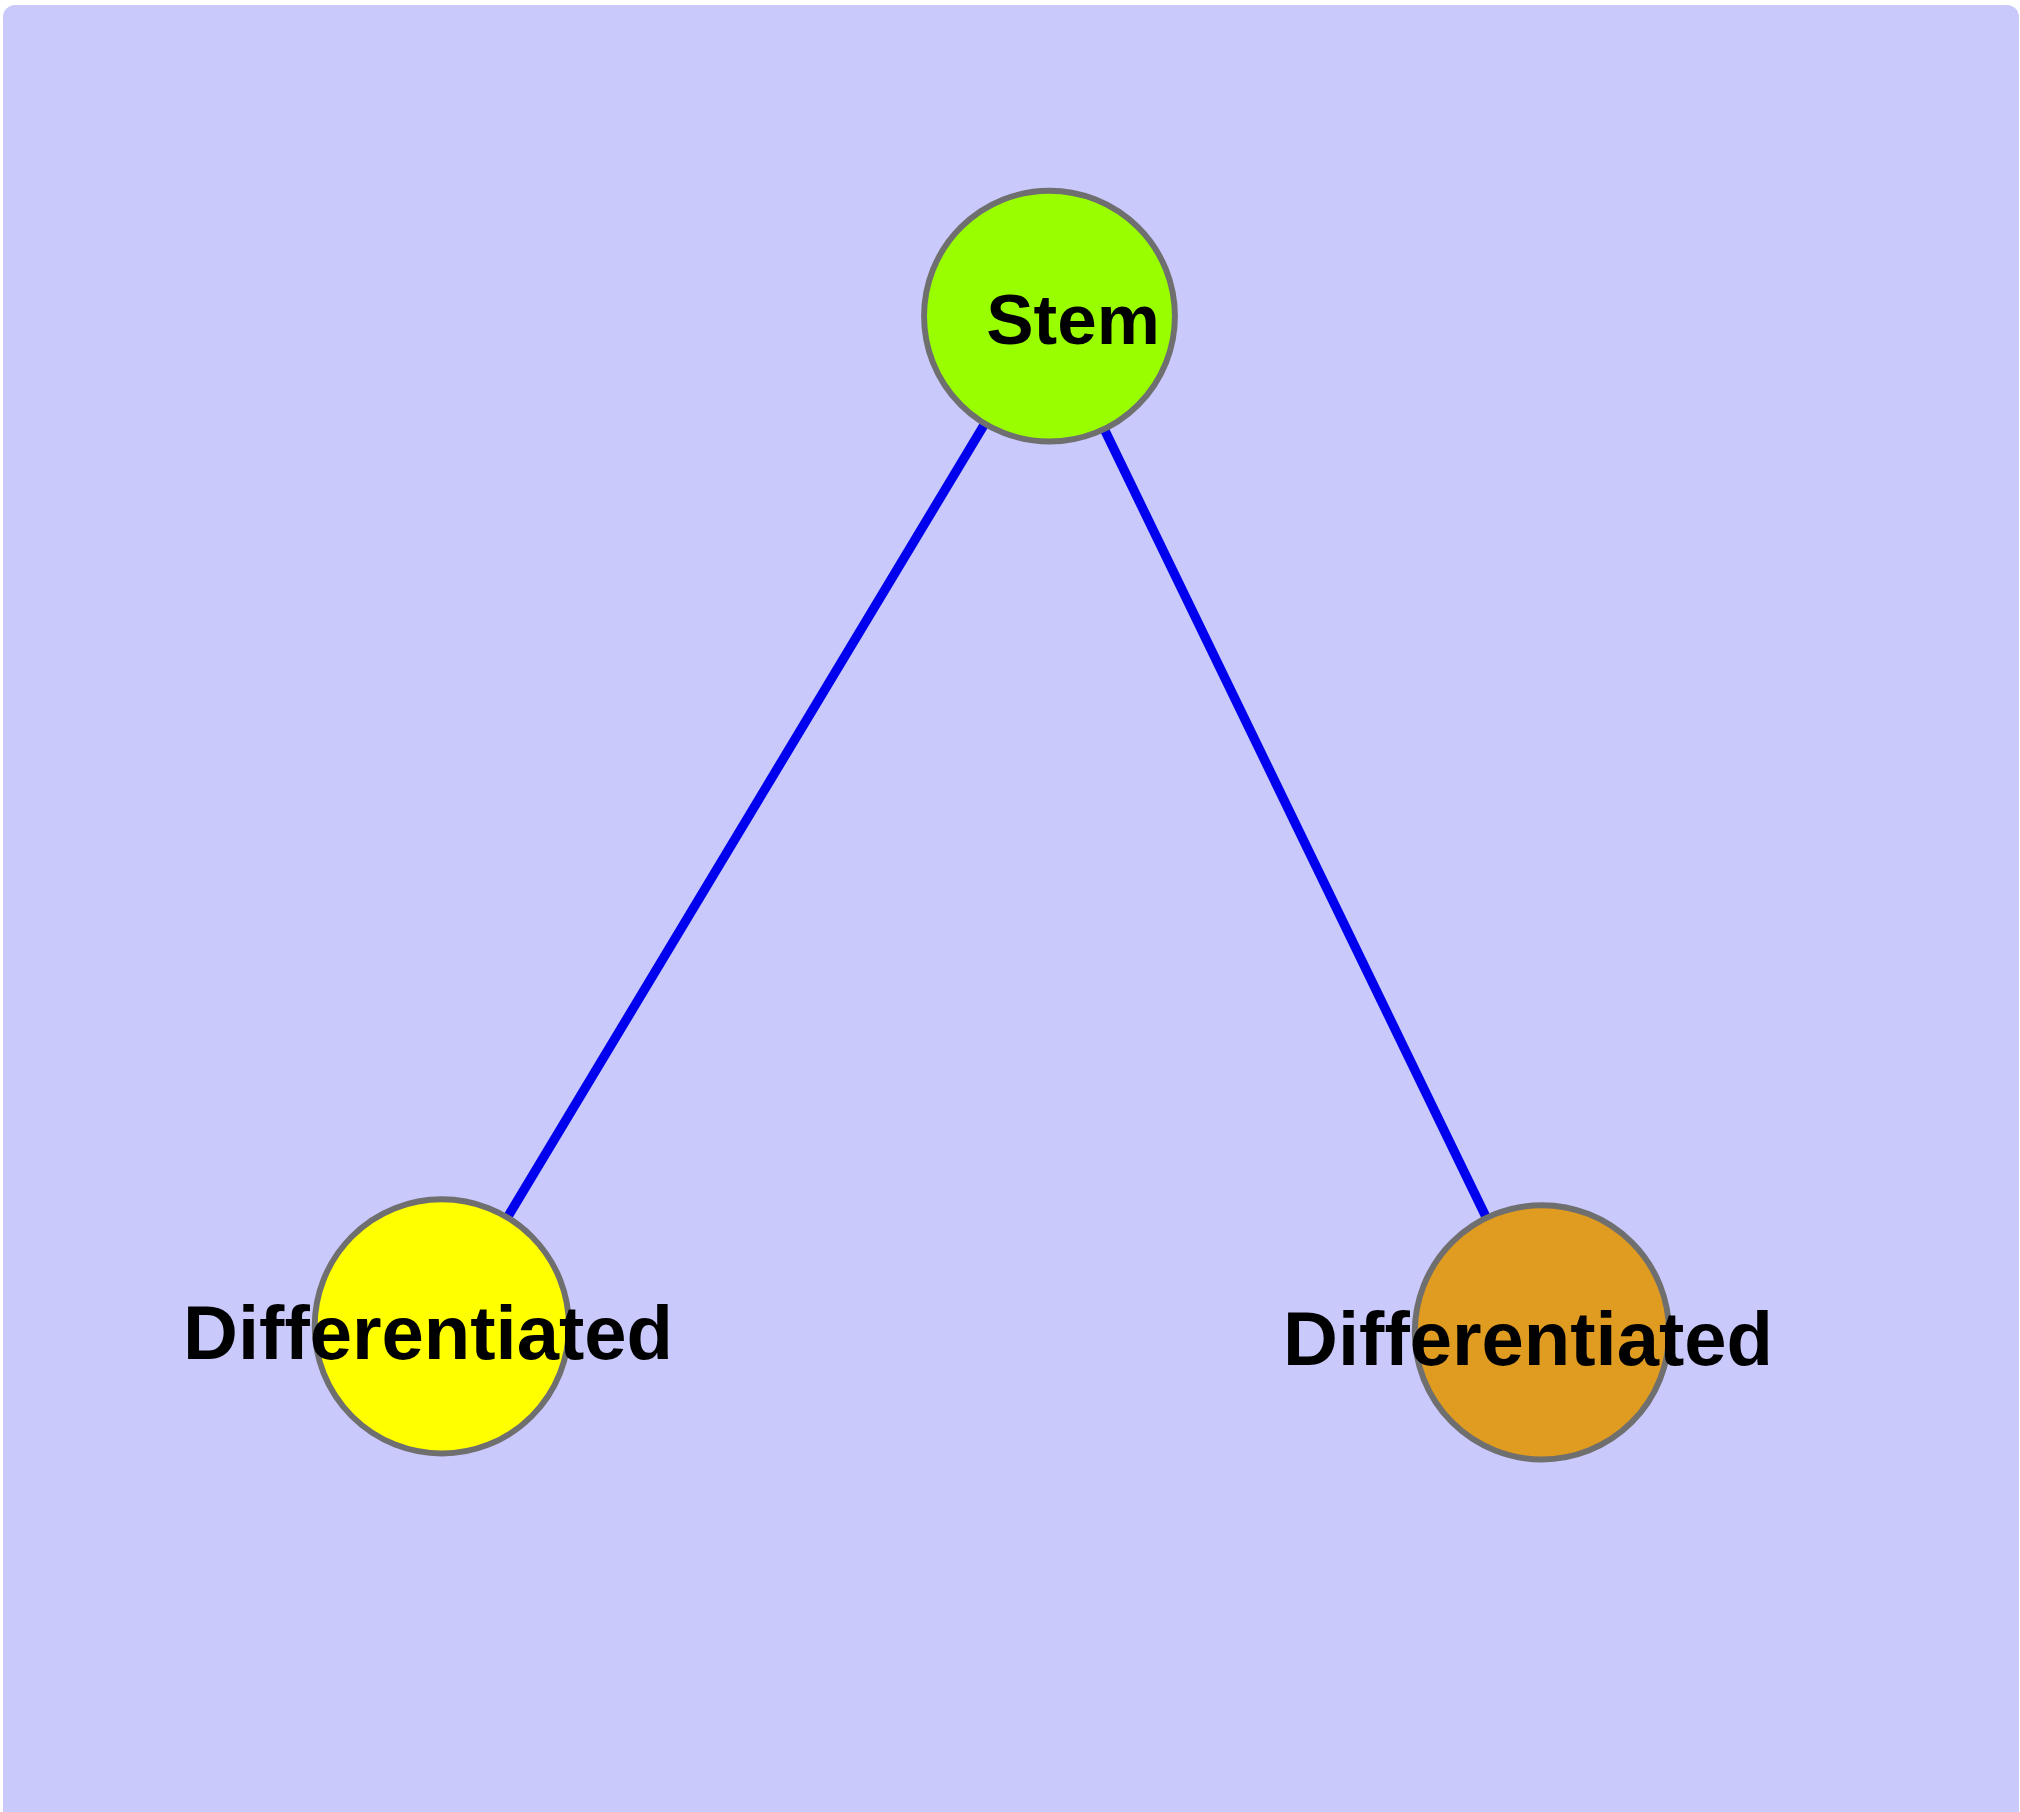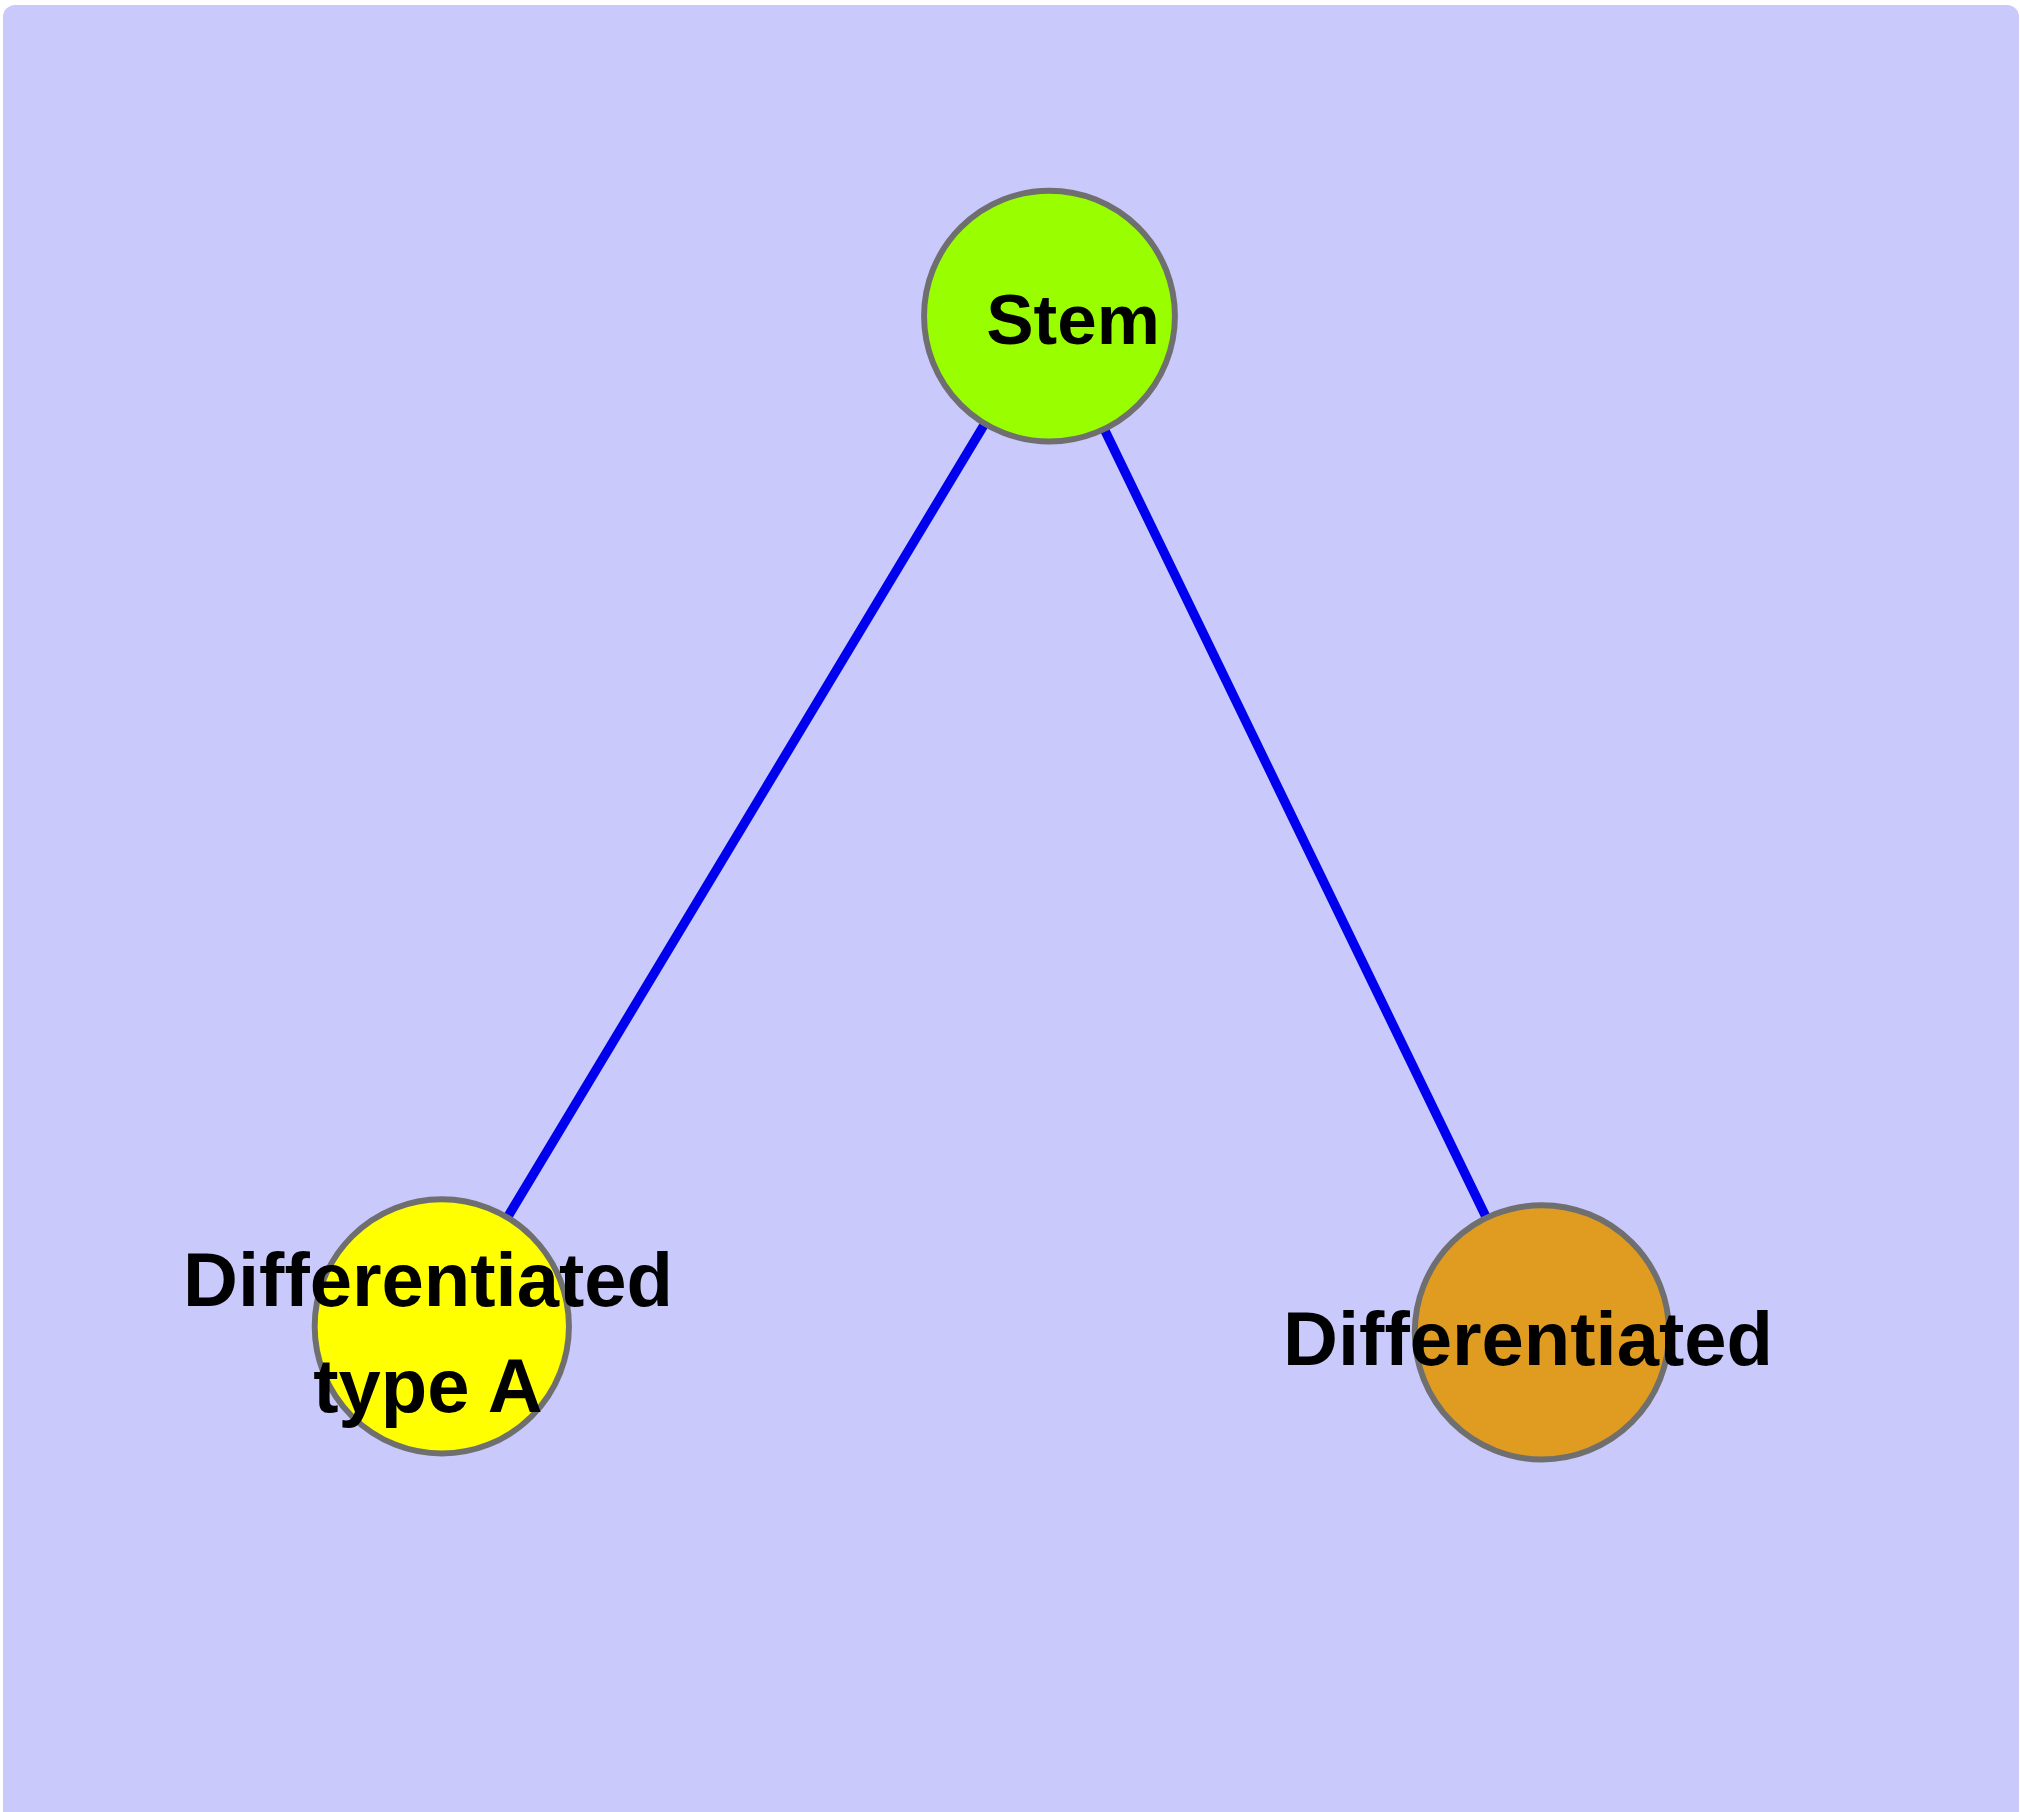--- a/index.html
+++ b/index.html
@@ -72,21 +72,20 @@
 
     <circle cx="1238" cy="373" r="148" stroke-width="7" fill="#99FF00" stroke="#6F6F6F"></circle>
     <circle cx="521" cy="1565" r="150" stroke-width="7" fill="#FFFF00" stroke="#6F6F6F"></circle>
     <circle cx="1819" cy="1572" r="150" stroke-width="7" fill="#E09C20" stroke="#6F6F6F"></circle>
   </svg>
 
   <div class="node-label stem">Stem</div>
 
   <div class="node-label type-a">
     <div>Differentiated</div>
-    <div>type A</div>
   </div>
 
   <div class="node-label type-b">
     <div>Differentiated</div>
   </div>
 
 </div>
 
 
 </body></html>

